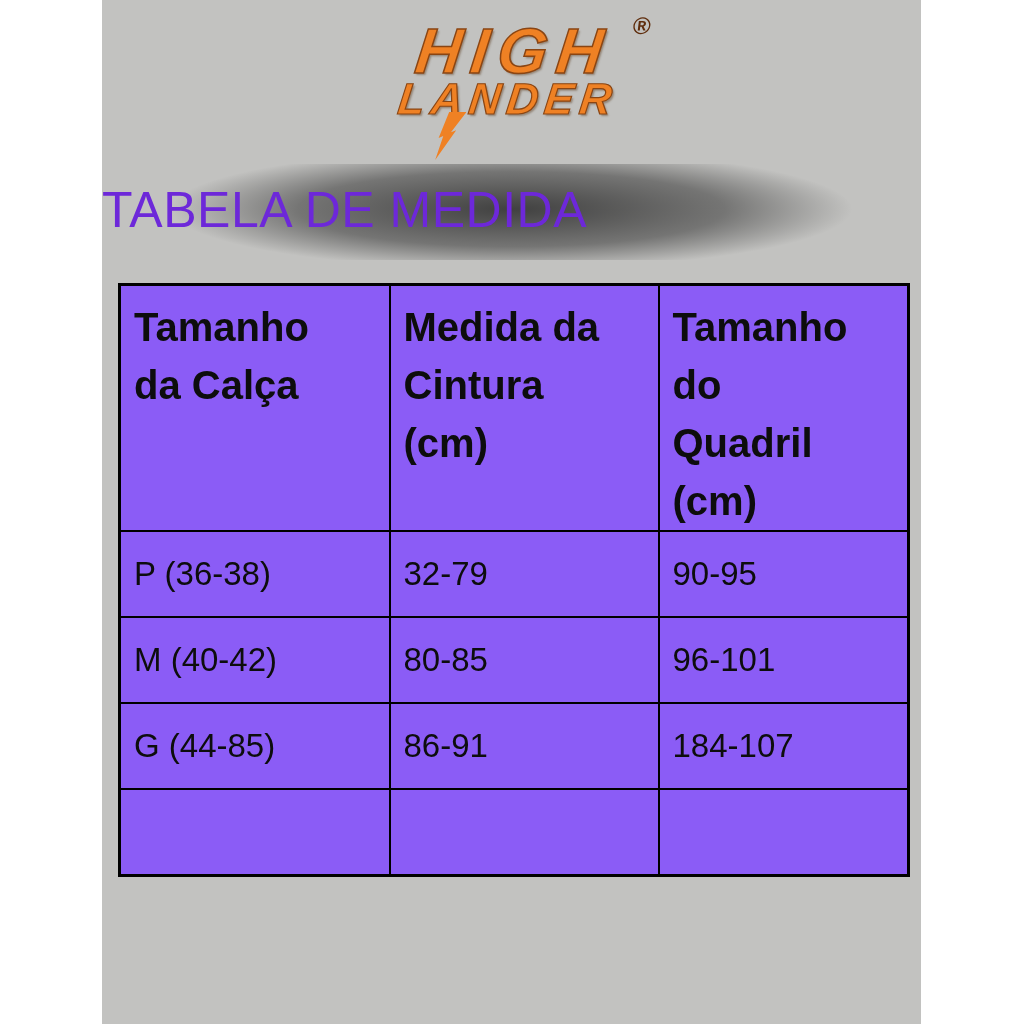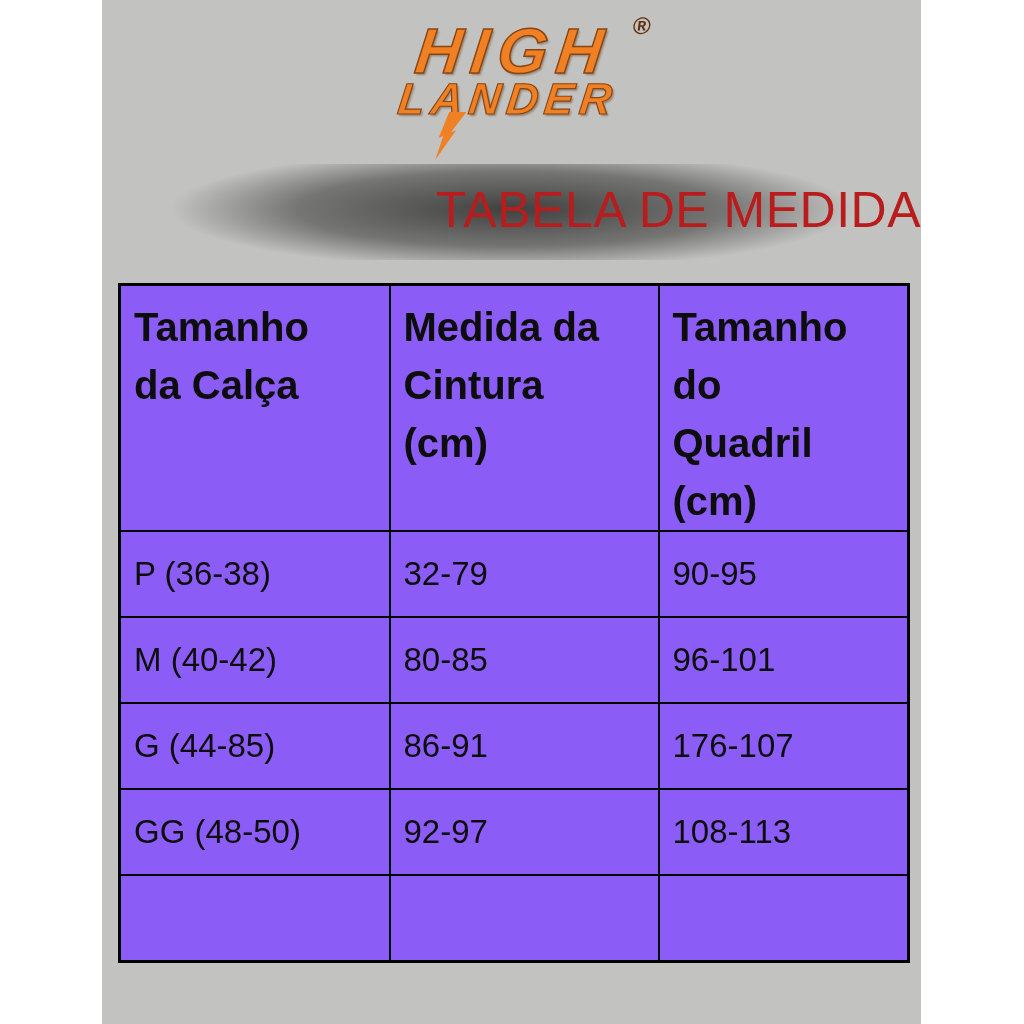--- a/index.html
+++ b/index.html
@@ -82,24 +82,24 @@
     background: radial-gradient(ellipse 52% 78% at 50% 47%,
       rgba(36,36,36,0.82) 0%,
       rgba(46,46,46,0.52) 50%,
       rgba(80,80,80,0.0) 80%);
   }
   .title {
     position: absolute;
     width: 100%;
     top: 50%;
     transform: translateY(-54%);
-    text-align: right;
+    text-align: left;
     font-size: 50px;
     font-weight: 400;
-    color: #b91c1c;
+    color: #6d28d9;
     letter-spacing: 0.5px;
   }
 
   
   table.size-table {
     position: absolute;
     top: 283px; left: 16px;
     width: 789px;
     border-collapse: collapse;
     border: 3px solid #000;
@@ -176,26 +176,21 @@
         <td>90-95</td>
       </tr>
       <tr>
         <td>M (40-42)</td>
         <td>80-85</td>
         <td>96-101</td>
       </tr>
       <tr>
         <td>G (44-85)</td>
         <td>86-91</td>
-        <td>176-107</td>
-      </tr>
-      <tr>
-        <td>GG (48-50)</td>
-        <td>92-97</td>
-        <td>108-113</td>
+        <td>184-107</td>
       </tr>
       <tr>
         <td></td>
         <td></td>
         <td></td>
       </tr>
     </tbody>
   </table>
 
 </div>

